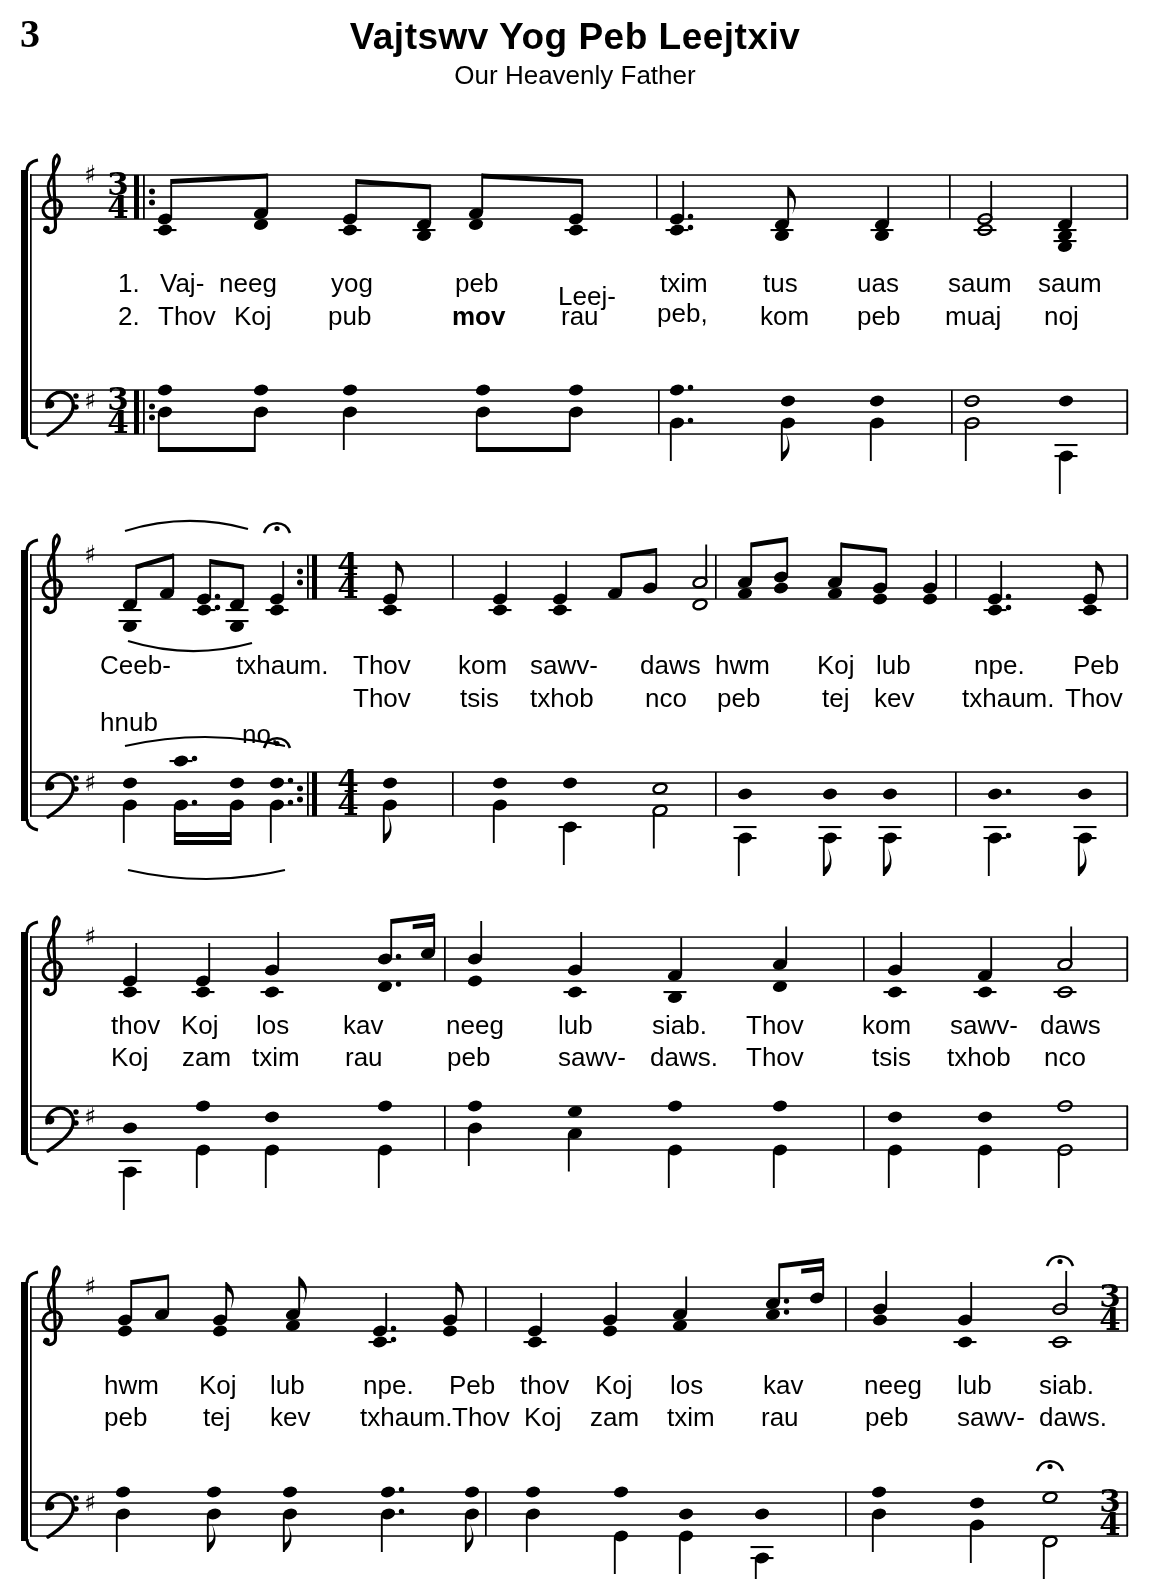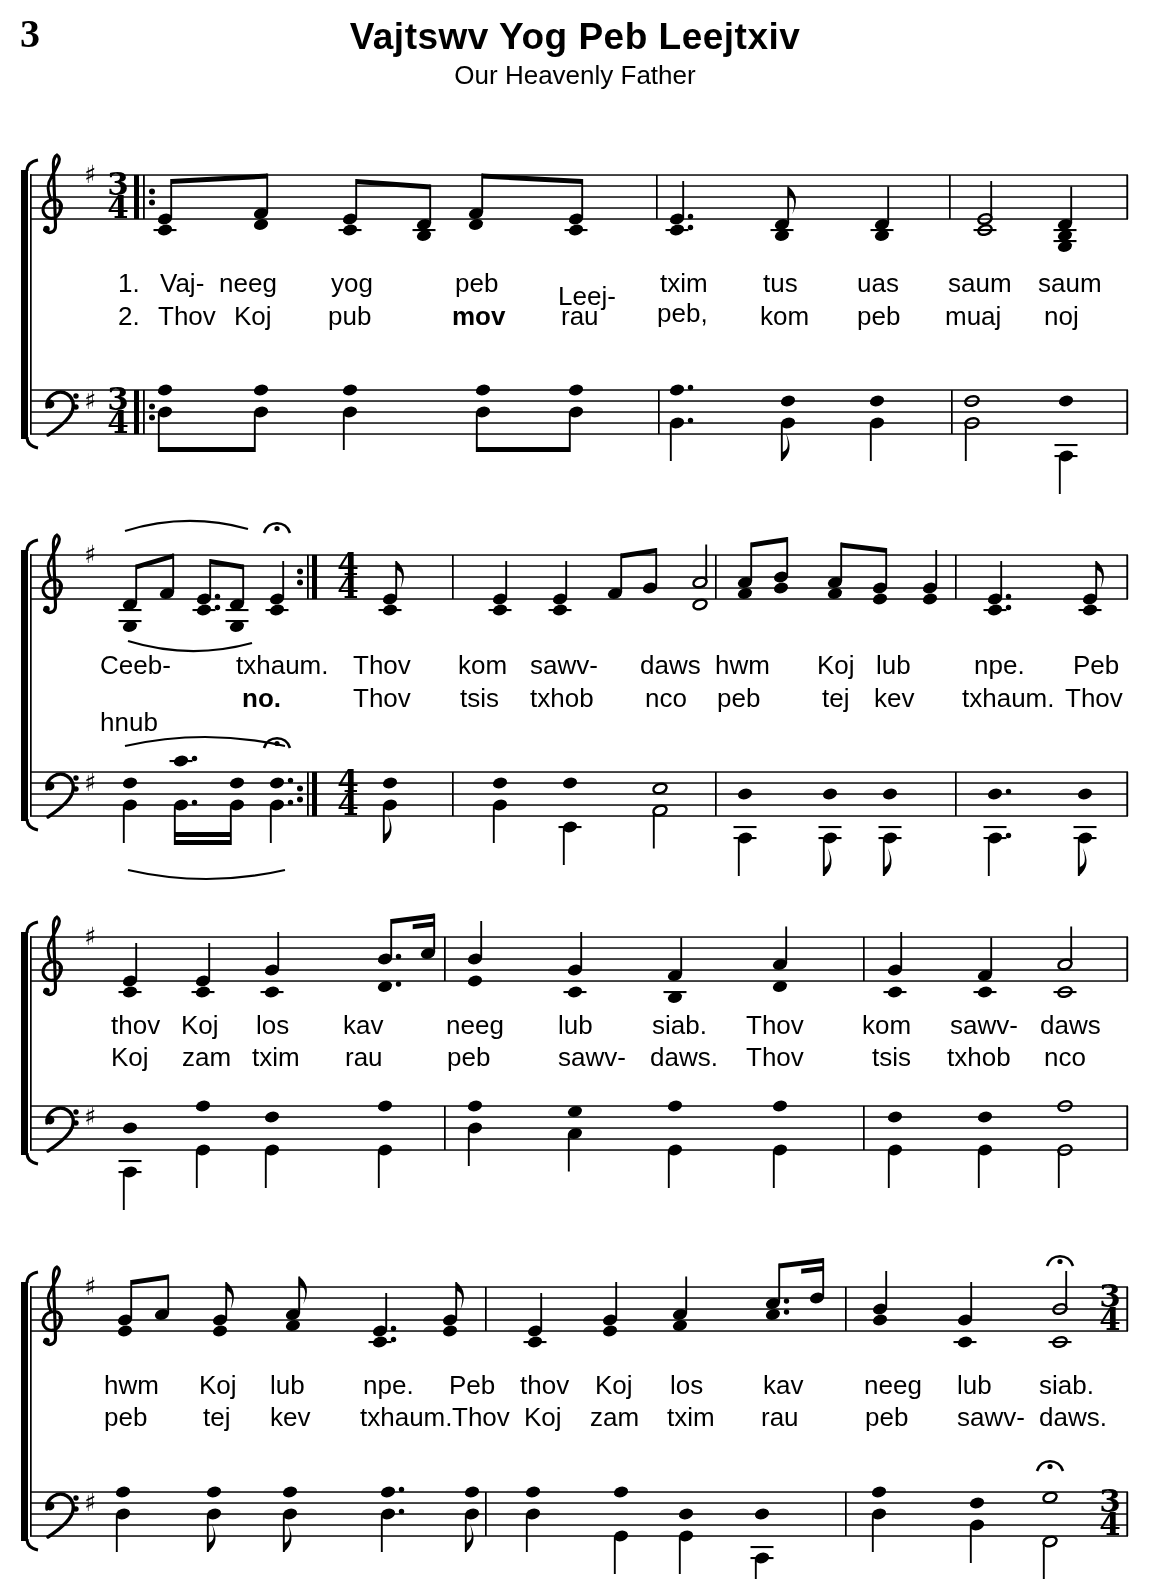--- a/index.html
+++ b/index.html
@@ -885,21 +885,21 @@
     <span class="lyric-word" style="left: 353px; top: 652px;">Thov</span>
     <span class="lyric-word" style="left: 458px; top: 652px;">kom</span>
     <span class="lyric-word" style="left: 530px; top: 652px;">sawv-</span>
     <span class="lyric-word" style="left: 640px; top: 652px;">daws</span>
     <span class="lyric-word" style="left: 715px; top: 652px;">hwm</span>
     <span class="lyric-word" style="left: 817px; top: 652px;">Koj</span>
     <span class="lyric-word" style="left: 876px; top: 652px;">lub</span>
     <span class="lyric-word" style="left: 974px; top: 652px;">npe.</span>
     <span class="lyric-word" style="left: 1073px; top: 652px;">Peb</span>
     <span class="lyric-word" style="left: 100px; top: 685px; margin-top: 24px;">hnub</span>
-    <span class="lyric-word" style="left: 242px; top: 685px; font-weight: bold;">no.</span>
+    <span class="lyric-word" style="left: 242px; top: 721px;">no.</span>
     <span class="lyric-word" style="left: 353px; top: 685px;">Thov</span>
     <span class="lyric-word" style="left: 460px; top: 685px;">tsis</span>
     <span class="lyric-word" style="left: 530px; top: 685px;">txhob</span>
     <span class="lyric-word" style="left: 645px; top: 685px;">nco</span>
     <span class="lyric-word" style="left: 717px; top: 685px;">peb</span>
     <span class="lyric-word" style="left: 822px; top: 685px;">tej</span>
     <span class="lyric-word" style="left: 874px; top: 685px;">kev</span>
     <span class="lyric-word" style="left: 962px; top: 685px;">txhaum.</span>
     <span class="lyric-word" style="left: 1065px; top: 685px;">Thov</span>
     <span class="lyric-word" style="left: 111px; top: 1012px;">thov</span>

